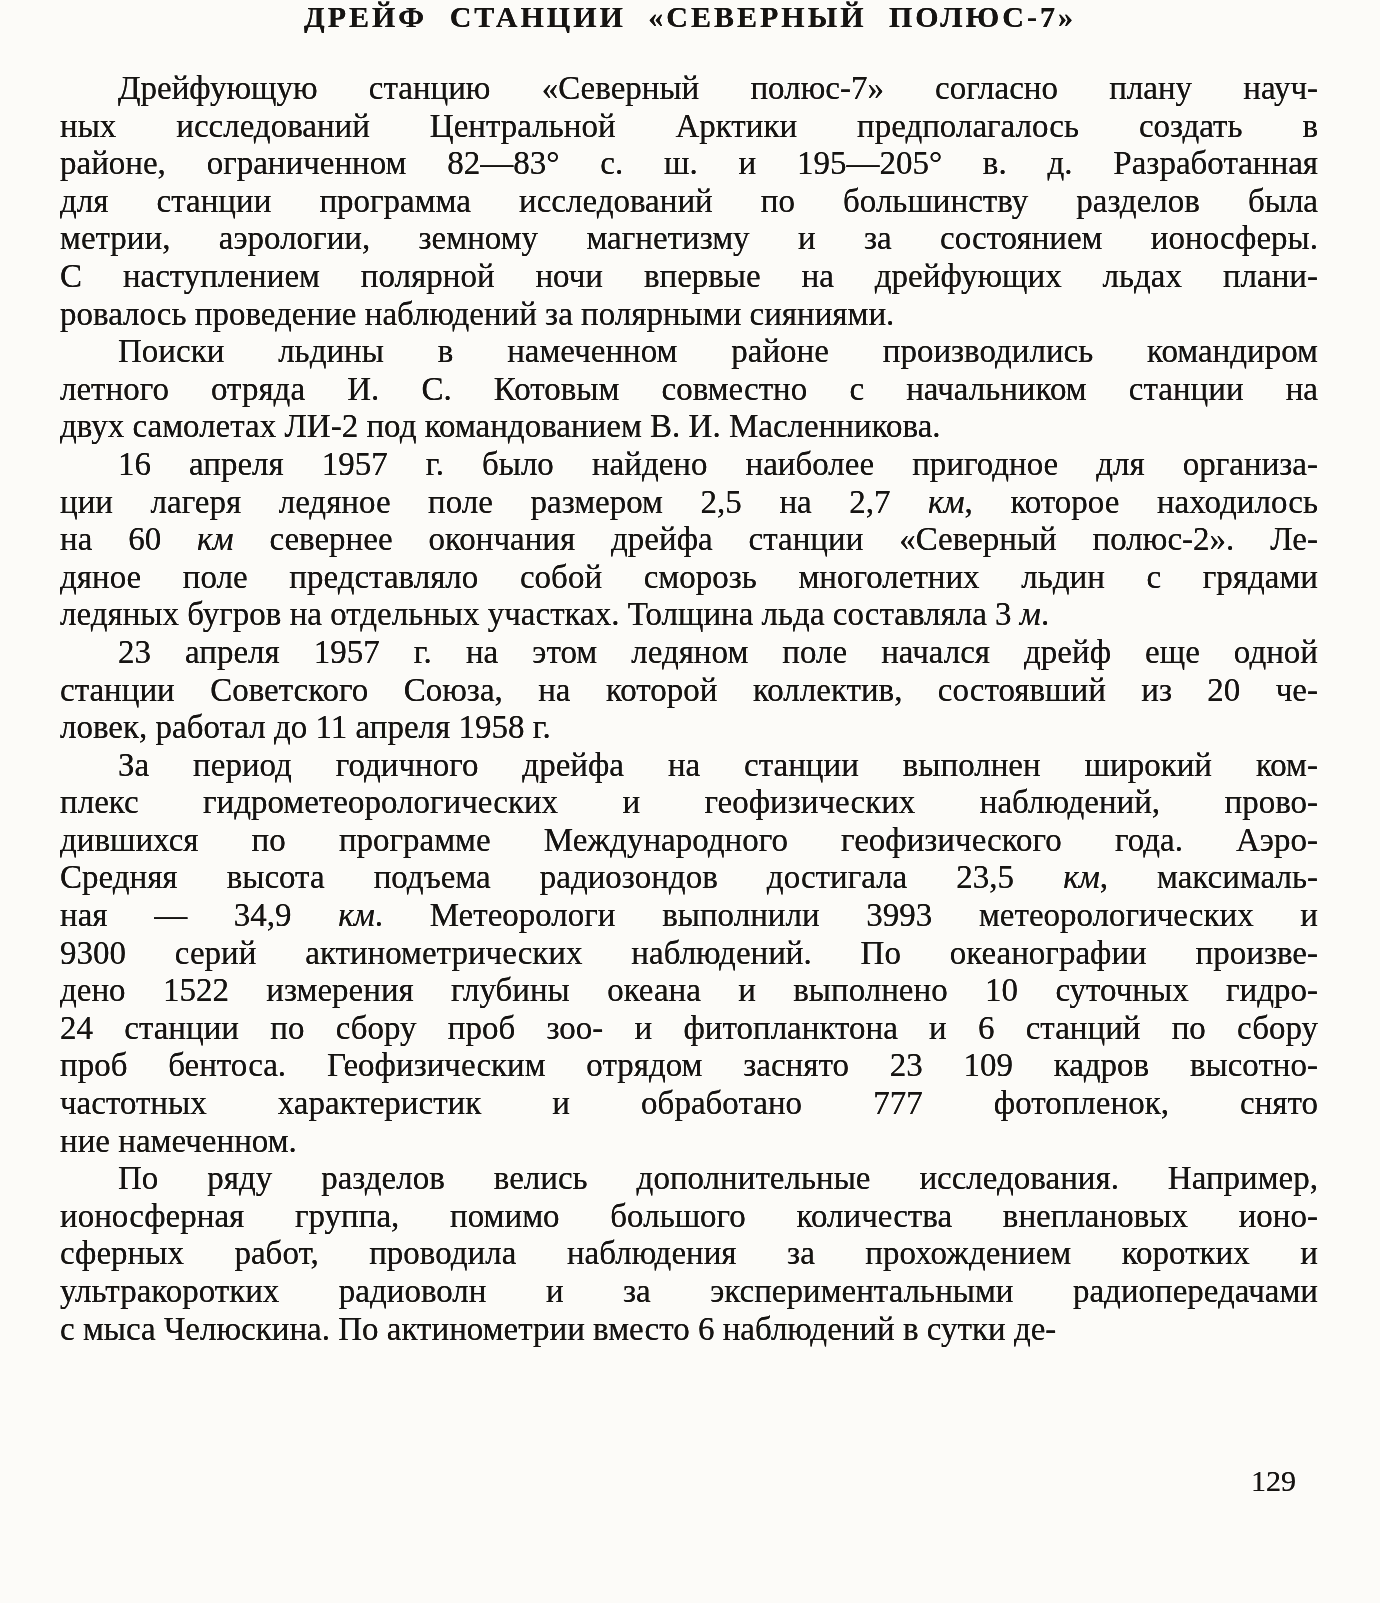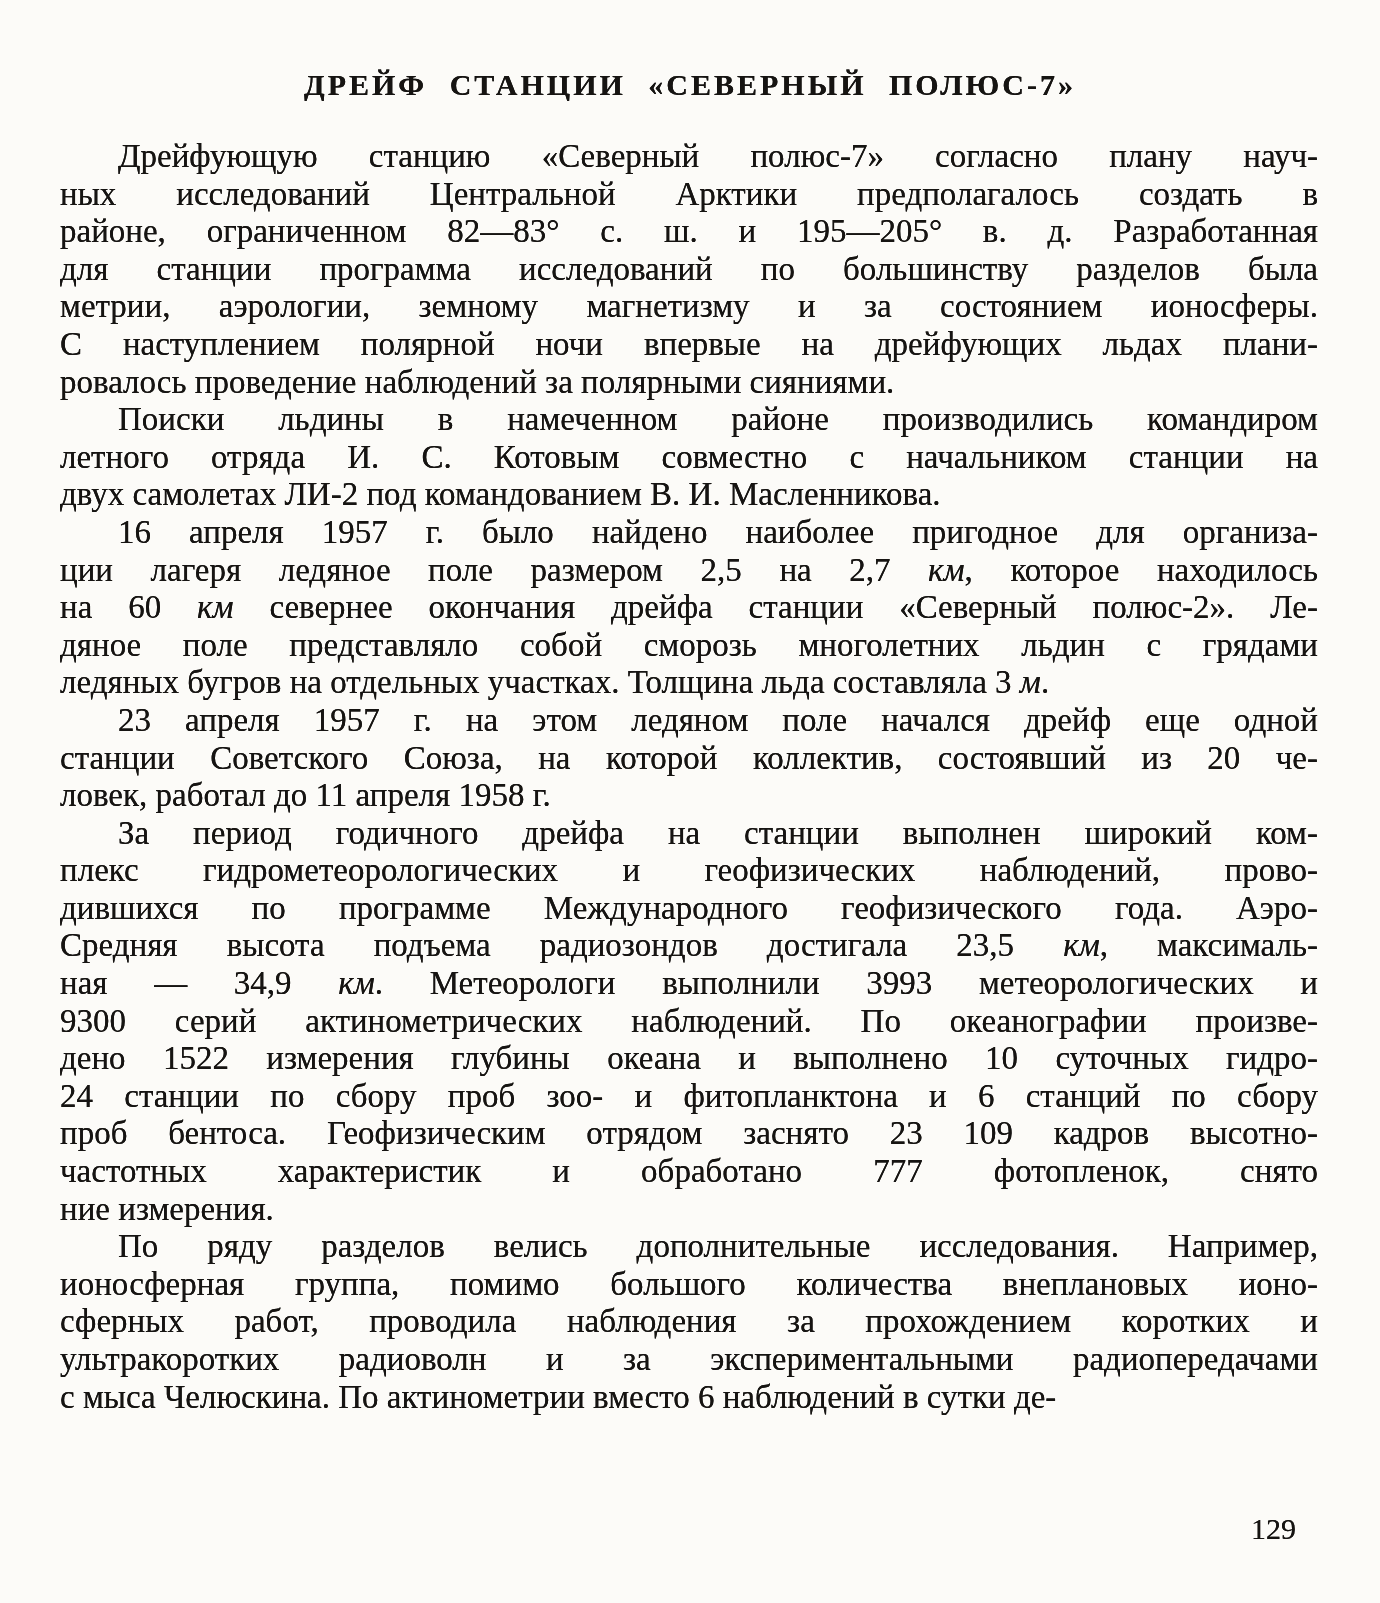--- a/index.html
+++ b/index.html
@@ -11,21 +11,20 @@
     position: relative;
     width: 1380px;
     height: 1603px;
     margin: 0 auto;
     background: #fcfbf8;
     color: #161412;
     font-family: "Liberation Serif", "DejaVu Serif", serif;
     overflow: hidden;
   }
   .page-title {
-    padding-top: 68px;
     text-align: center;
     font-weight: bold;
     font-size: 30px;
     letter-spacing: 3px;
     word-spacing: 12px;
     text-shadow: 0 0 0.6px currentColor;
     white-space: nowrap;
   }
   .body-text {
     margin: 36px 62px 0 60px;
@@ -42,21 +41,21 @@
     white-space: nowrap;
   }
   .line.last {
     text-align-last: left;
     white-space: normal;
   }
   .line.first { text-indent: 58px; }
   .line i { font-style: italic; }
   .page-number {
     position: absolute;
-    top: 1512px;
+    top: 1464px;
     right: 84px;
     font-size: 30px;
     text-shadow: 0 0 0.45px currentColor;
   }
 </style>
 </head>
 <body>
 
 <div class="page">
   <div class="page-title">ДРЕЙФ СТАНЦИИ «СЕВЕРНЫЙ ПОЛЮС-7»</div>
@@ -92,21 +91,21 @@
         <div class="line first">За период годичного дрейфа на станции выполнен широкий ком-</div>
         <div class="line">плекс гидрометеорологических и геофизических наблюдений, прово-</div>
         <div class="line">дившихся по программе Международного геофизического года. Аэро-</div>
         <div class="line">Средняя высота подъема радиозондов достигала 23,5 <i>км</i>, максималь-</div>
         <div class="line">ная — 34,9 <i>км</i>. Метеорологи выполнили 3993 метеорологических и</div>
         <div class="line">9300 серий актинометрических наблюдений. По океанографии произве-</div>
         <div class="line">дено 1522 измерения глубины океана и выполнено 10 суточных гидро-</div>
         <div class="line">24 станции по сбору проб зоо- и фитопланктона и 6 станций по сбору</div>
         <div class="line">проб бентоса. Геофизическим отрядом заснято 23 109 кадров высотно-</div>
         <div class="line">частотных характеристик и обработано 777 фотопленок, снято</div>
-        <div class="line last">ние измерения.</div>
+        <div class="line last">ние намеченном.</div>
       </div>
       <div class="para">
         <div class="line first">По ряду разделов велись дополнительные исследования. Например,</div>
         <div class="line">ионосферная группа, помимо большого количества внеплановых ионо-</div>
         <div class="line">сферных работ, проводила наблюдения за прохождением коротких и</div>
         <div class="line">ультракоротких радиоволн и за экспериментальными радиопередачами</div>
         <div class="line last">с мыса Челюскина. По актинометрии вместо 6 наблюдений в сутки де-</div>
       </div>
     </div>
 

